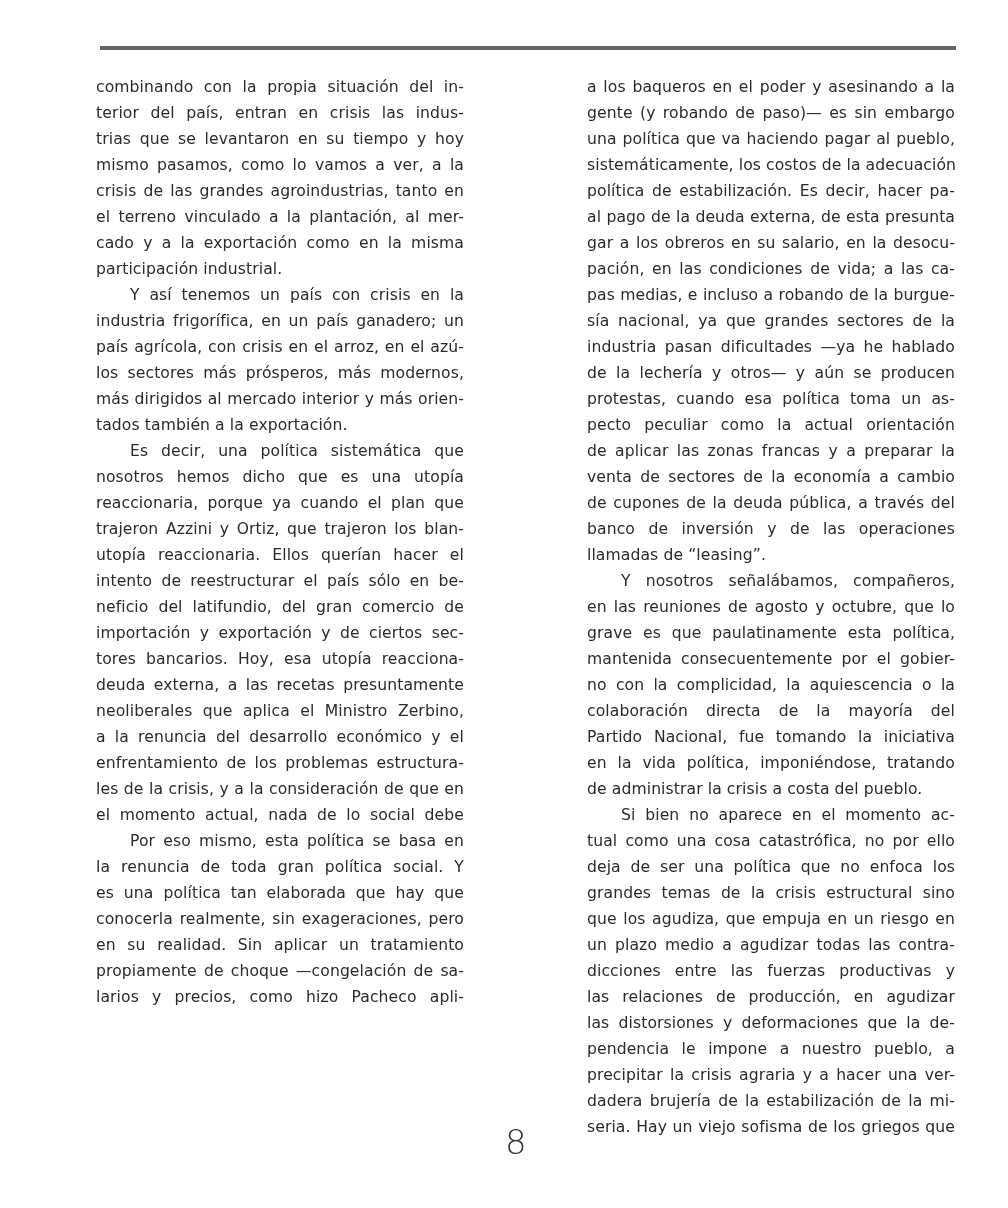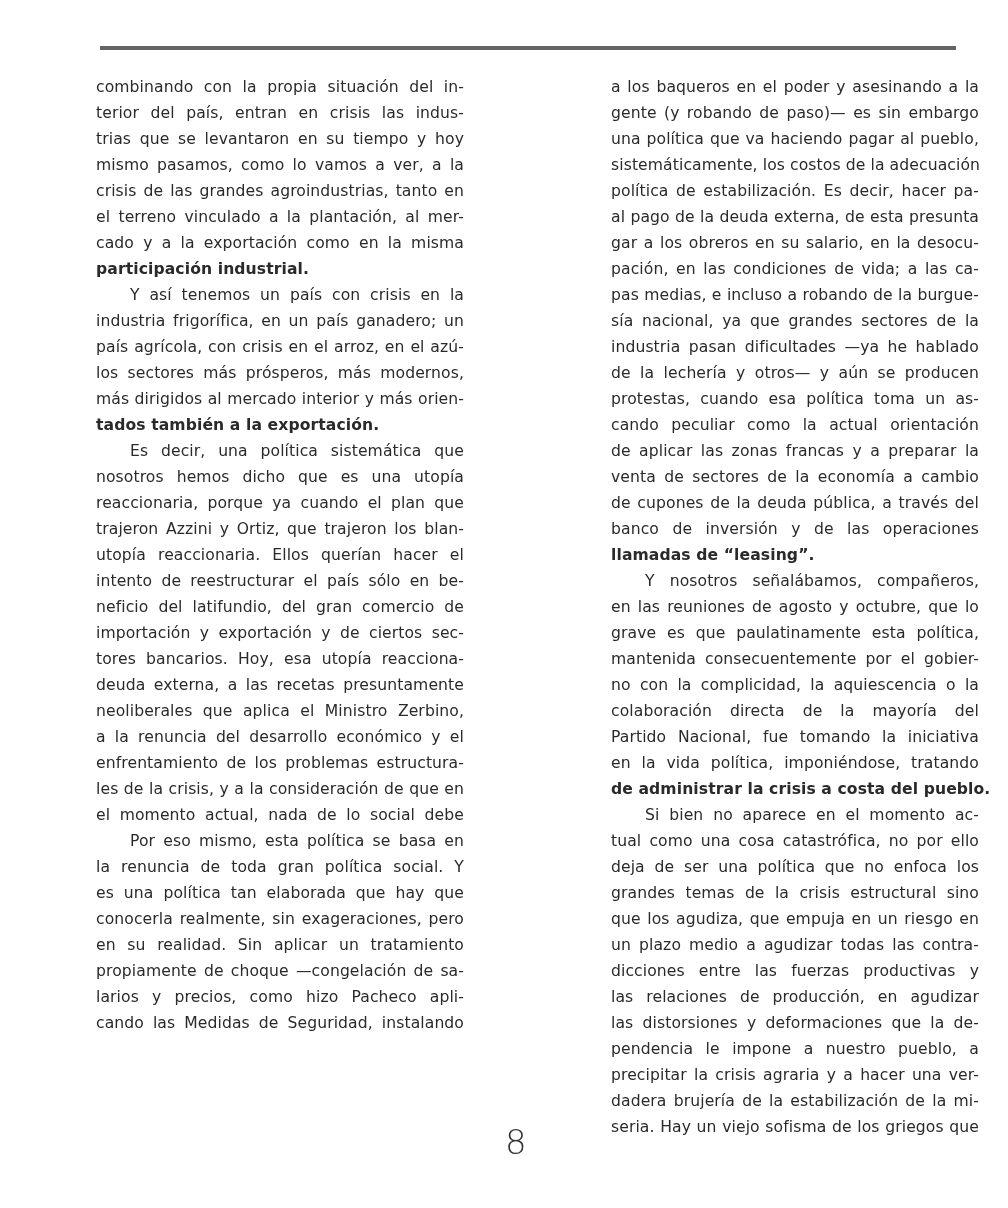--- a/index.html
+++ b/index.html
@@ -9,23 +9,23 @@
     }
     .rule {
       position: absolute; left: 100px; top: 46px; width: 856px; height: 4px;
       background: #4a4a4a; opacity: 0.85;
     }
     .col {
       position: absolute; top: 74px; width: 368px;
       font-size: 15.6px; line-height: 26px; letter-spacing: 0.1px;
     }
     .col.left { left: 96px; }
-    .col.right { left: 587px; margin-left: 24px; }
+    .col.right { left: 587px; }
     .line { white-space: nowrap; text-align: justify; text-align-last: justify; display: block; height: 26px; }
-    .line.last { text-align-last: left; font-weight: bold; }
+    .line.last { text-align-last: left; }
     .line.indent { padding-left: 34px; }
     .page-number {
       position: absolute; left: 505px; top: 1122px; font-size: 34px; line-height: 40px;
       color: #333; font-family: "DejaVu Sans", sans-serif; font-weight: 300;
     }
   </style>
 </head>
 <body>
 
 <div class="rule"></div>
@@ -60,37 +60,36 @@
     <span class="line">enfrentamiento de los problemas estructura-</span>
     <span class="line">les de la crisis, y a la consideración de que en</span>
     <span class="line">el momento actual, nada de lo social debe</span>
     <span class="line indent">Por eso mismo, esta política se basa en</span>
     <span class="line">la renuncia de toda gran política social. Y</span>
     <span class="line">es una política tan elaborada que hay que</span>
     <span class="line">conocerla realmente, sin exageraciones, pero</span>
     <span class="line">en su realidad. Sin aplicar un tratamiento</span>
     <span class="line">propiamente de choque —congelación de sa-</span>
     <span class="line">larios y precios, como hizo Pacheco apli-</span>
-    <span class="line">cando las Medidas de Seguridad, instalando</span>
   </div>
 <div class="col right" id="col-right">
     <span class="line">a los baqueros en el poder y asesinando a la</span>
     <span class="line">gente (y robando de paso)— es sin embargo</span>
     <span class="line">una política que va haciendo pagar al pueblo,</span>
     <span class="line">sistemáticamente, los costos de la adecuación</span>
     <span class="line">política de estabilización. Es decir, hacer pa-</span>
     <span class="line">al pago de la deuda externa, de esta presunta</span>
     <span class="line">gar a los obreros en su salario, en la desocu-</span>
     <span class="line">pación, en las condiciones de vida; a las ca-</span>
     <span class="line">pas medias, e incluso a robando de la burgue-</span>
     <span class="line">sía nacional, ya que grandes sectores de la</span>
     <span class="line">industria pasan dificultades —ya he hablado</span>
     <span class="line">de la lechería y otros— y aún se producen</span>
     <span class="line">protestas, cuando esa política toma un as-</span>
-    <span class="line">cando peculiar como la actual orientación</span>
+    <span class="line">pecto peculiar como la actual orientación</span>
     <span class="line">de aplicar las zonas francas y a preparar la</span>
     <span class="line">venta de sectores de la economía a cambio</span>
     <span class="line">de cupones de la deuda pública, a través del</span>
     <span class="line">banco de inversión y de las operaciones</span>
     <span class="line last">llamadas de “leasing”.</span>
     <span class="line indent">Y nosotros señalábamos, compañeros,</span>
     <span class="line">en las reuniones de agosto y octubre, que lo</span>
     <span class="line">grave es que paulatinamente esta política,</span>
     <span class="line">mantenida consecuentemente por el gobier-</span>
     <span class="line">no con la complicidad, la aquiescencia o la</span>

